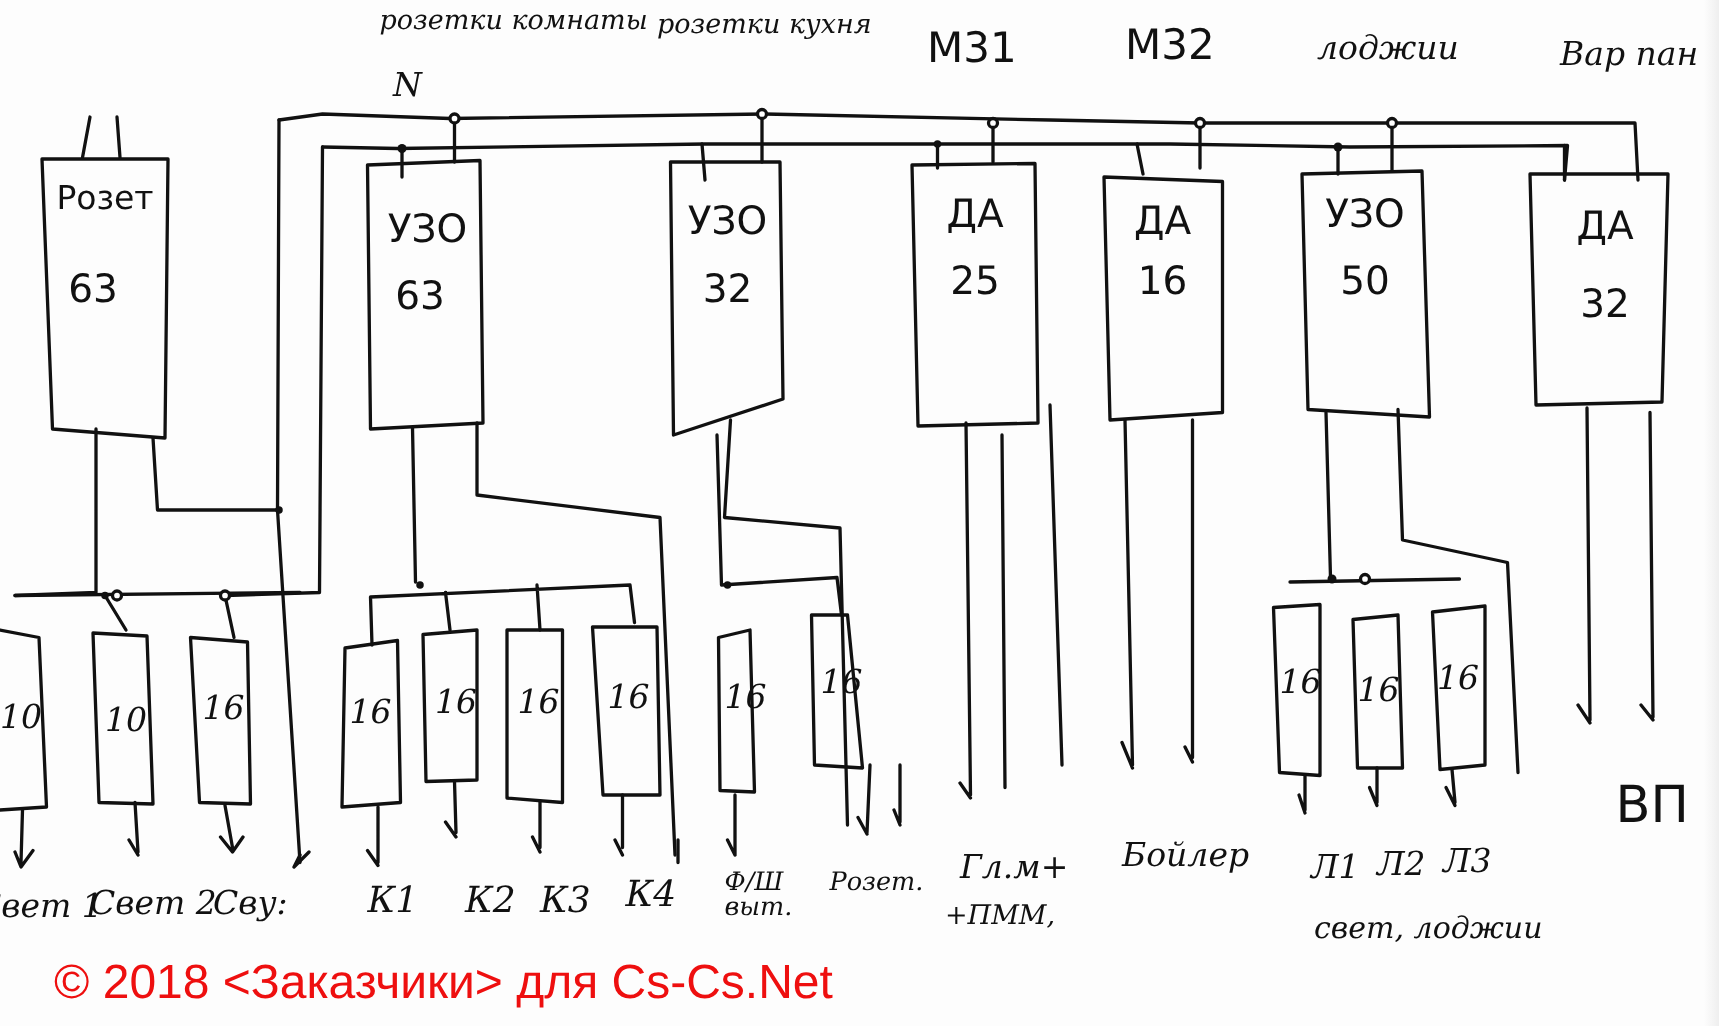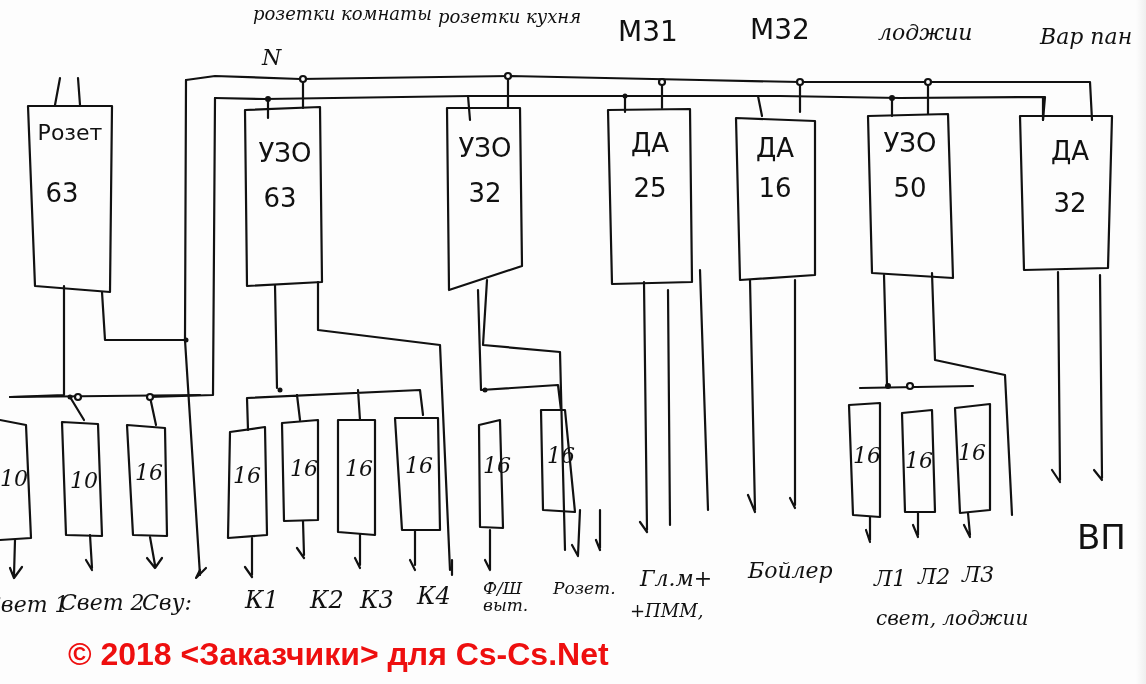--- a/index.html
+++ b/index.html
@@ -3,21 +3,21 @@
 <meta charset="utf-8">
 <style>
   html,body{margin:0;padding:0;background:#fff;}
   #canvas{position:relative;width:1146px;height:684px;background:#fdfdfd;overflow:hidden;font-family:"DejaVu Sans",sans-serif;padding-left:12px;}
   svg{position:absolute;left:0;top:0;}
   .hw{position:absolute;font-family:"DejaVu Serif",serif;font-style:italic;color:#111;white-space:nowrap;line-height:1;}
   .lbl{font-size:18px;}
   .big{font-size:28px;font-style:normal;font-family:"DejaVu Sans",sans-serif;}
   .box-txt{font-size:26px;font-style:normal;font-family:"DejaVu Sans",sans-serif;text-align:center;}
   .sm-txt{font-size:22px;font-style:italic;}
-  .copy{position:absolute;left:68px;top:636px;font-family:"Liberation Sans",sans-serif;font-weight:bold;font-size:32px;color:#ee0f0f;white-space:nowrap;}
+  .copy{position:absolute;left:36px;top:636px;font-family:"Liberation Sans",sans-serif;font-weight:normal;font-size:32px;color:#ee0f0f;white-space:nowrap;}
   .edge{position:absolute;right:0;top:0;width:22px;height:684px;background:linear-gradient(to right,rgba(255,255,255,0),rgba(200,200,200,.6));}
 </style>
 </head>
 <body>
 
 <div id="canvas">
   <svg width="1146" height="684" viewBox="0 0 1146 684" fill="none" stroke="#111" stroke-width="2.2" stroke-linecap="round" stroke-linejoin="round">
 
     <path d="M186,80 L215,76 L300,79 L510,76 L700,80 L800,82 L1090,82 L1092,120"></path>
 

